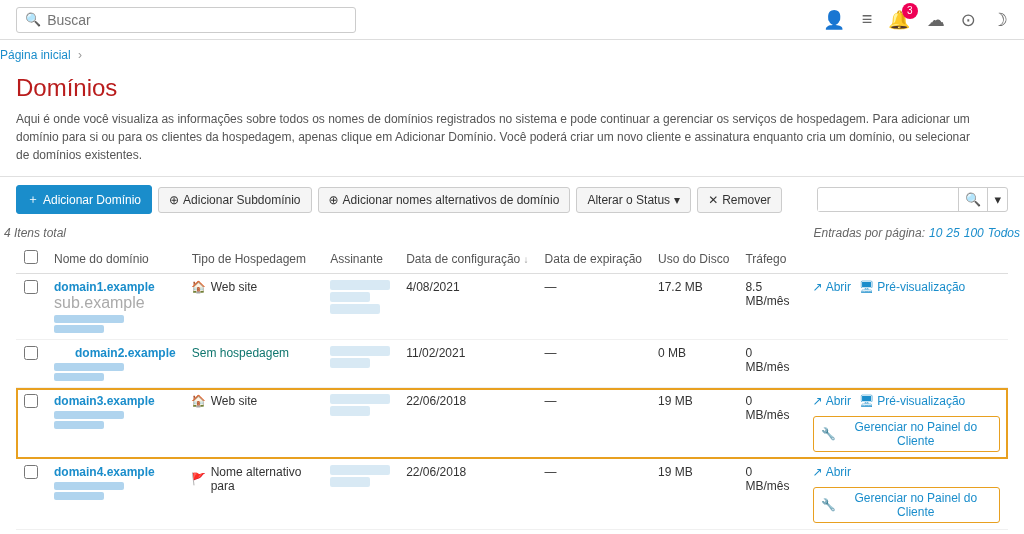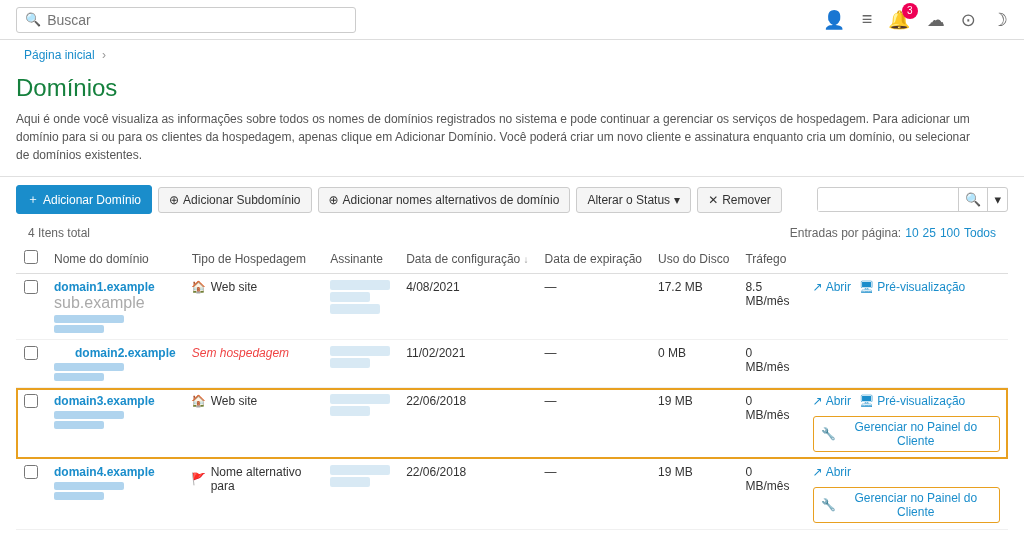--- a/index.html
+++ b/index.html
@@ -24,27 +24,27 @@
     .nav-icon { font-size: 18px; color: #666; cursor: pointer; position: relative; }
     .badge {
       position: absolute; top: -6px; right: -7px;
       background: #e05; color: #fff; border-radius: 50%;
       font-size: 10px; width: 16px; height: 16px;
       display: flex; align-items: center; justify-content: center;
     }
 
     
     .breadcrumb {
-      padding: 8px 24px; font-size: 12px; color: #0070ba;
+      padding: 8px 0; font-size: 12px; color: #0070ba;
     }
     .breadcrumb span { color: #999; margin: 0 4px; }
 
     
     .page-title {
-      padding: 4px 16px 8px; font-size: 24px; font-weight: normal; color: #15803d;
+      padding: 4px 16px 8px; font-size: 24px; font-weight: normal; color: #b91c1c;
     }
 
     
     .description {
       padding: 0 16px 12px; font-size: 12px; color: #555; line-height: 1.5; max-width: 990px;
     }
 
     
     .toolbar {
       display: flex; align-items: center; gap: 6px;
@@ -65,39 +65,39 @@
     }
     .search-right input {
       border: none; outline: none; padding: 4px 8px; font-size: 12px; width: 140px;
     }
     .search-right .icon-btn {
       padding: 4px 6px; cursor: pointer; border-left: 1px solid #ccc;
     }
 
     
     .info-row {
-      padding: 4px 28px; font-size: 12px; color: #666;
-      display: flex; justify-content: space-between; align-items: center;
+      padding: 4px 4px; font-size: 12px; color: #666;
+      display: flex; justify-content: space-between; align-items: center; font-style: italic;
     }
     .pagination-links { display: flex; gap: 4px; }
     .pagination-links a { color: #1a8dcb; text-decoration: none; font-size: 12px; }
 
     
     .table-wrap { padding: 0 16px; }
     table { width: 100%; border-collapse: collapse; font-size: 12px; }
     th {
       border-bottom: 1px solid #ddd; padding: 6px 8px;
       text-align: left; color: #555; font-weight: normal; white-space: nowrap;
     }
     td { padding: 6px 8px; vertical-align: top; border-bottom: 1px solid #f0f0f0; }
     .sort-icon { font-size: 10px; color: #999; }
     .domain-name { color: #1a8dcb; font-size: 12px; font-weight: bold; }
     .domain-sub { color: #aaa; font-size: 16px; }
     .hosting-type { display: flex; align-items: center; gap: 4px; }
-    .no-hosting { font-style: italic; color: #ef4444; text-align: right; }
+    .no-hosting { color: #0f766e; text-align: right; }
     .subscriber-block { display: flex; flex-direction: column; gap: 2px; }
     .subscriber-line {
       height: 10px; background: #c8e0f0; border-radius: 2px; opacity: 0.7;
     }
     .action-link { color: #1a8dcb; text-decoration: none; cursor: pointer; display: inline-flex; align-items: center; gap: 3px; }
     .action-preview { color: #1a8dcb; text-decoration: none; cursor: pointer; display: inline-flex; align-items: center; gap: 3px; }
     .btn-manage {
       border: 1px solid #e8a020; background: #fff; color: #1a8dcb;
       padding: 3px 8px; border-radius: 3px; cursor: pointer;
       font-size: 12px; display: inline-flex; align-items: center; gap: 4px;

